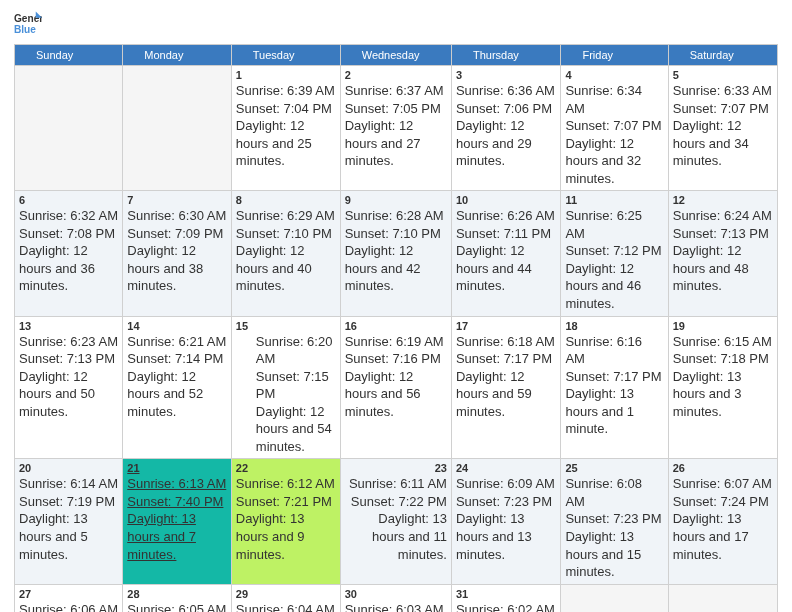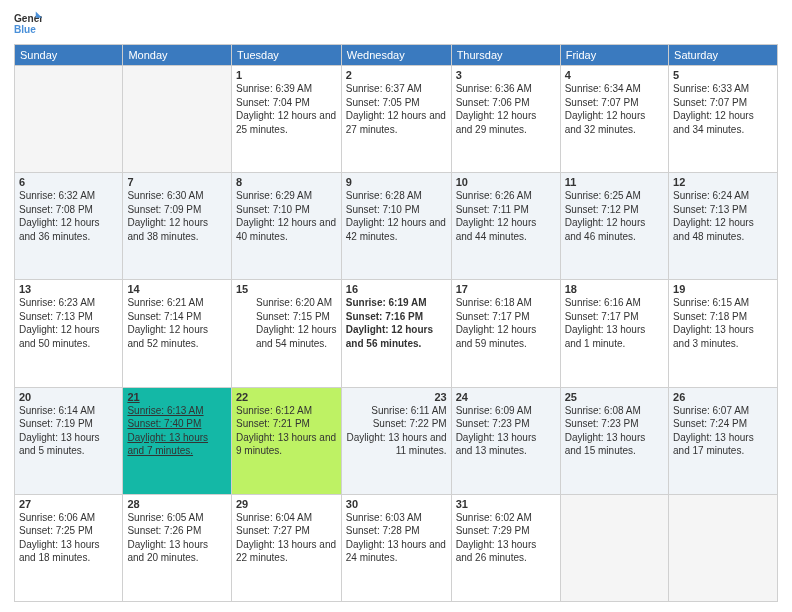--- a/index.html
+++ b/index.html
@@ -48,21 +48,21 @@
     .calendar {
       width: 100%;
       border-collapse: collapse;
       flex: 1;
       font-size: 10.5px;
     }
     .calendar th {
       background: #3a7abf;
       color: #fff;
       text-align: left;
-      padding: 4px 5px;
+      padding: 4px 21px;
       font-size: 11px;
       font-weight: normal;
       border: 1px solid #ccc;
     }
     .calendar td {
       border: 1px solid #d0d0d0;
       vertical-align: top;
       padding: 3px 4px;
       width: 113px;
       height: 82px;
@@ -75,21 +75,21 @@
     .calendar tr:nth-child(even) td:not(.empty) {
       background: #f9f9f9;
     }
     .day-num {
       font-size: 11px;
       font-weight: bold;
       display: block;
       margin-bottom: 1px;
     }
     .day-info {
-      font-size: 10px;
+      font-size: 13px;
       color: #333;
       line-height: 1.35;
     }
   </style>
 </head>
 <body>
 
 <div class="page">
   <div class="header">
     <div class="logo">
@@ -210,21 +210,21 @@
 Daylight: 12 hours and 52 minutes.</div>
           </td>
           <td>
             <span class="day-num">15</span>
             <div class="day-info" style="white-space: pre-line; margin-left: 20px;">Sunrise: 6:20 AM
 Sunset: 7:15 PM
 Daylight: 12 hours and 54 minutes.</div>
           </td>
           <td>
             <span class="day-num">16</span>
-            <div class="day-info" style="white-space: pre-line; font-weight: bold;">Sunrise: 6:19 AM
+            <div class="day-info" style="white-space: pre-line;">Sunrise: 6:19 AM
 Sunset: 7:16 PM
 Daylight: 12 hours and 56 minutes.</div>
           </td>
           <td>
             <span class="day-num">17</span>
             <div class="day-info" style="white-space: pre-line;">Sunrise: 6:18 AM
 Sunset: 7:17 PM
 Daylight: 12 hours and 59 minutes.</div>
           </td>
           <td>

